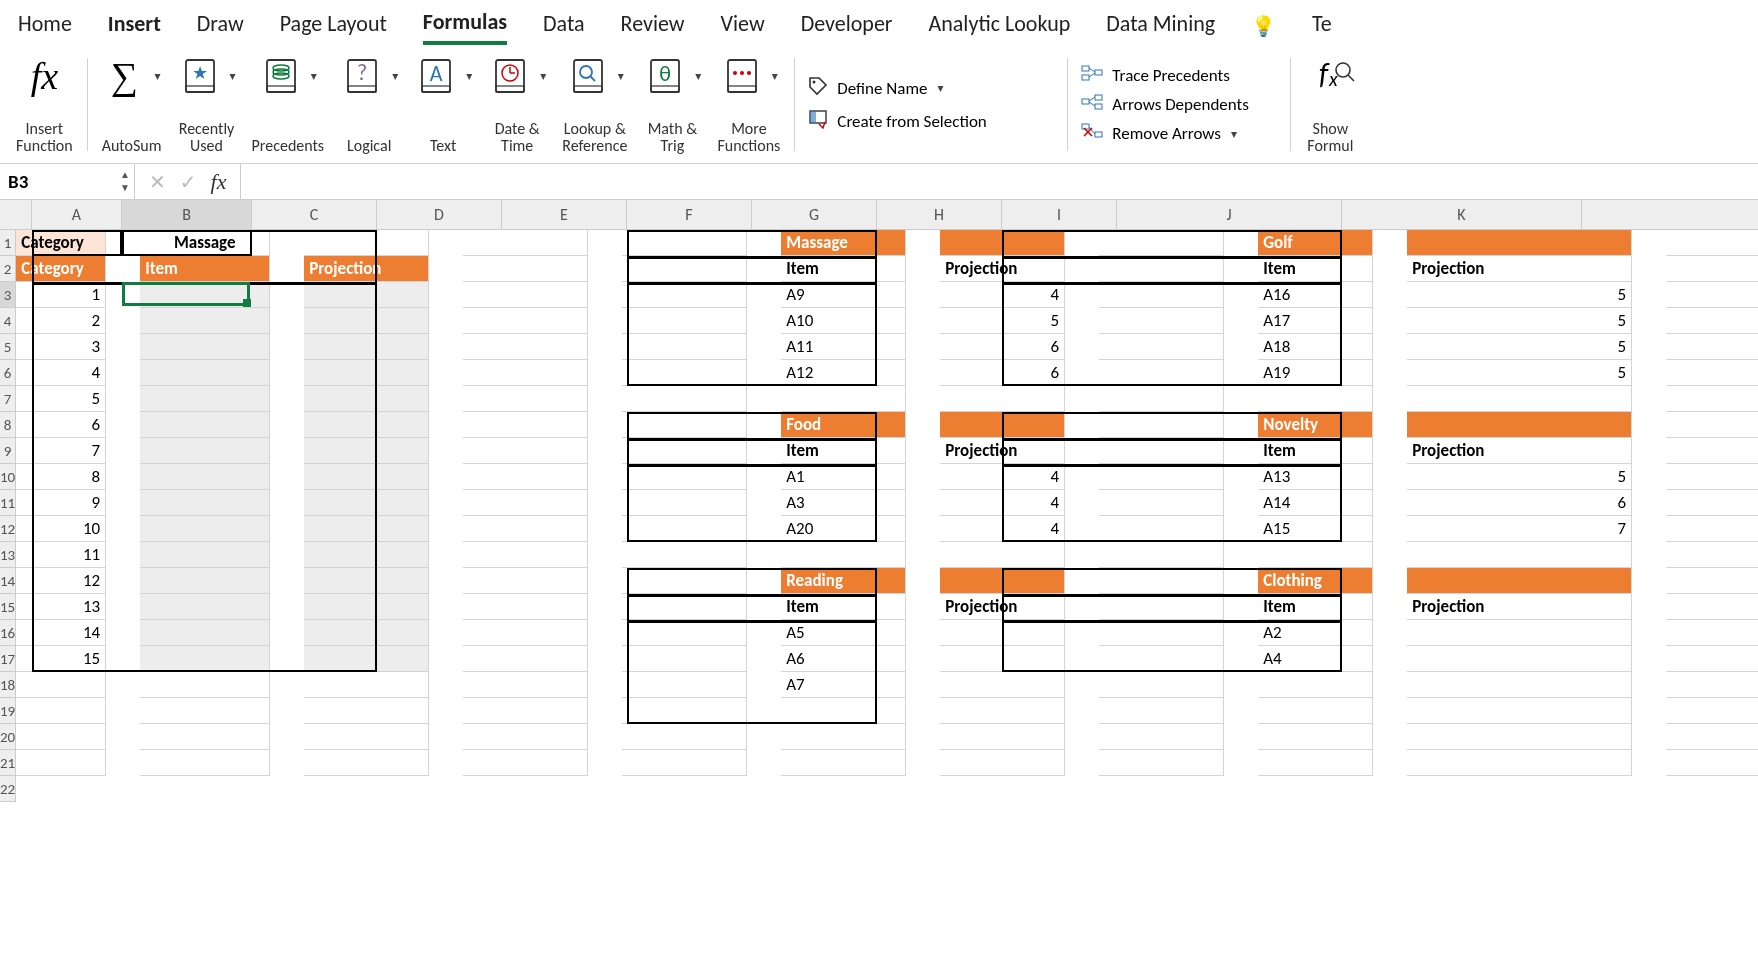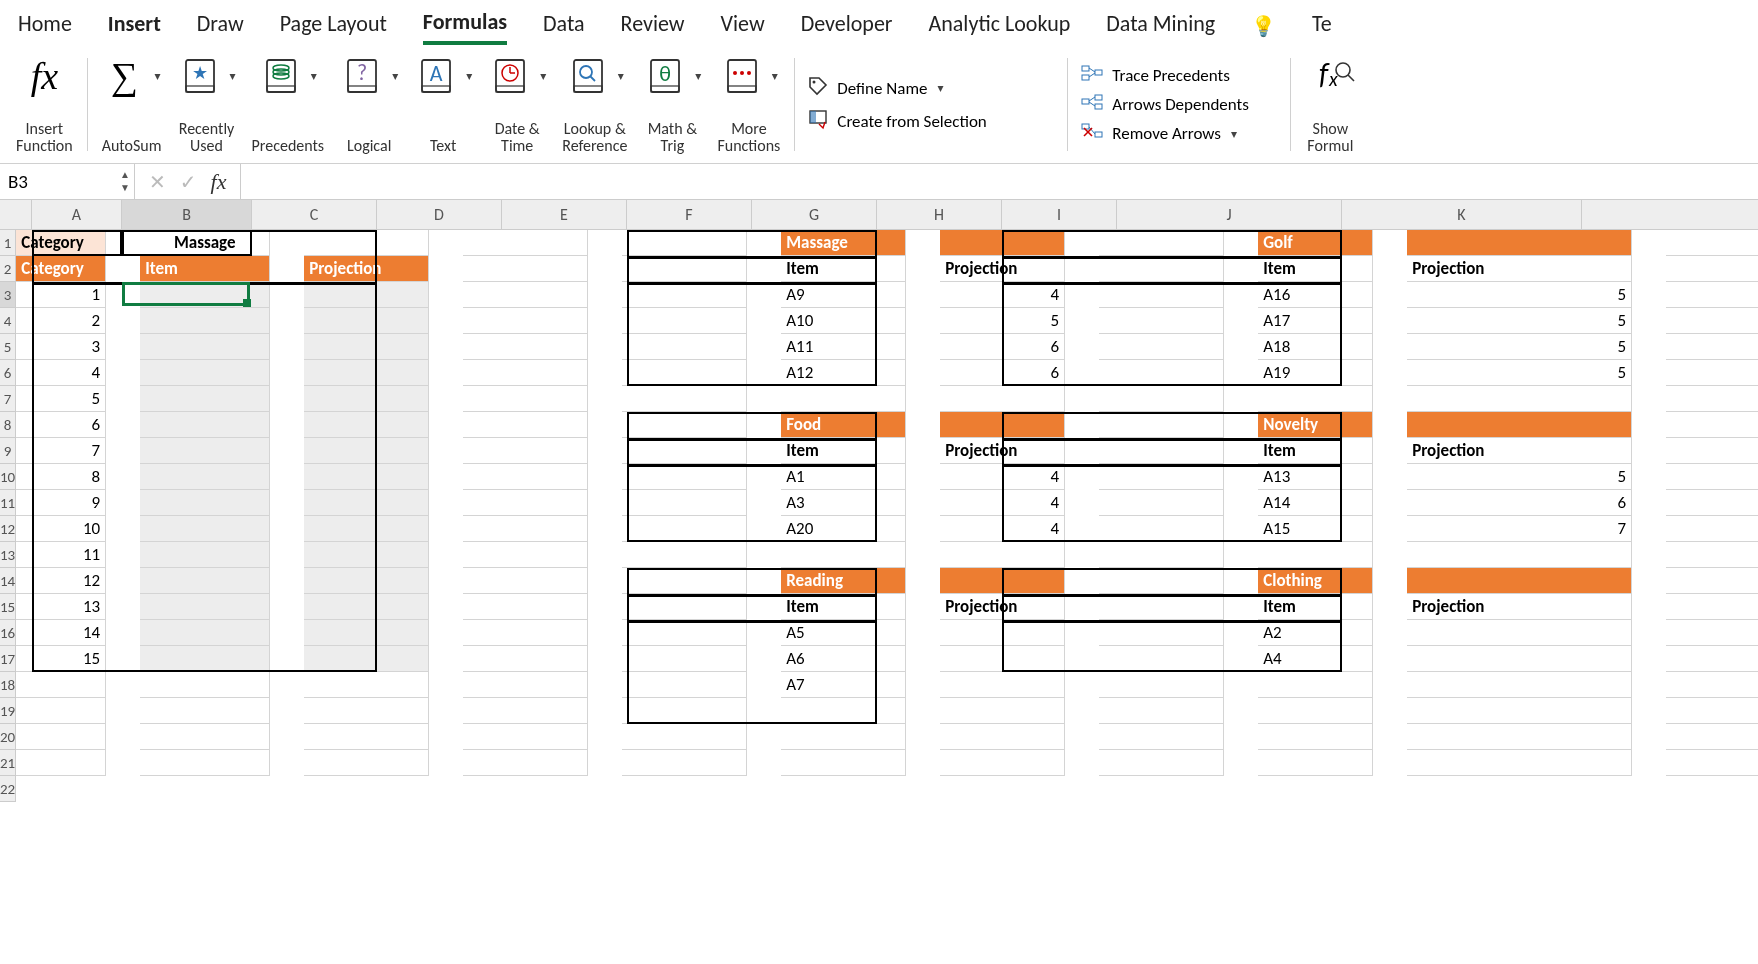--- a/index.html
+++ b/index.html
@@ -17,21 +17,21 @@
 .rgroup .label { font-size: 16px; color: #333; text-align: center; line-height: 1.1; margin-top: 4px; }
 .sep { width: 1px; background: #d0d0d0; margin: 4px 6px; }
 .iconbox { width: 44px; height: 44px; display: flex; align-items: center; justify-content: center; }
 .caret { font-size: 12px; color: #444; margin-left: 2px; cursor: pointer; }
 .vstack { display: flex; flex-direction: column; gap: 6px; font-size: 17px; padding: 2px 6px; }
 .vstack .row { display: flex; align-items: center; gap: 8px; cursor: pointer; }
 
 
 .fbar { display: flex; align-items: center; height: 36px; border-bottom: 1px solid #ccc; }
 .namebox { width: 135px; height: 100%; display: flex; align-items: center; border-right: 1px solid #ccc; position: relative; }
-.namebox input { width: 100%; height: 100%; border: none; padding: 0 8px; font-size: 19px; font-weight: 400; outline: none; }
+.namebox input { width: 100%; height: 100%; border: none; padding: 0 8px; font-size: 19px; font-weight: 700; outline: none; }
 .spin { display: flex; flex-direction: column; position: absolute; right: 4px; top: 4px; font-size: 10px; color: #555; }
 .fbar .btns { display: flex; align-items: center; gap: 14px; padding: 0 14px; color: #bbb; font-size: 20px; border-right: 1px solid #ccc; height: 100%; }
 .fbar .fx { font-style: italic; font-family: 'Times New Roman', serif; font-size: 22px; color: #333; }
 .fbar input.formula { flex: 1; border: none; height: 100%; padding: 0 8px; font-size: 17px; outline: none; }
 
 
 .grid { position: relative; }
 .colheaders { display: flex; height: 30px; background: #eee; border-bottom: 1px solid #ccc; }
 .corner { width: 32px; border-right: 1px solid #ccc; background: #eee; }
 .ch { border-right: 1px solid #ccc; display: flex; align-items: center; justify-content: center; font-size: 16px; color: #555; position: relative; }

